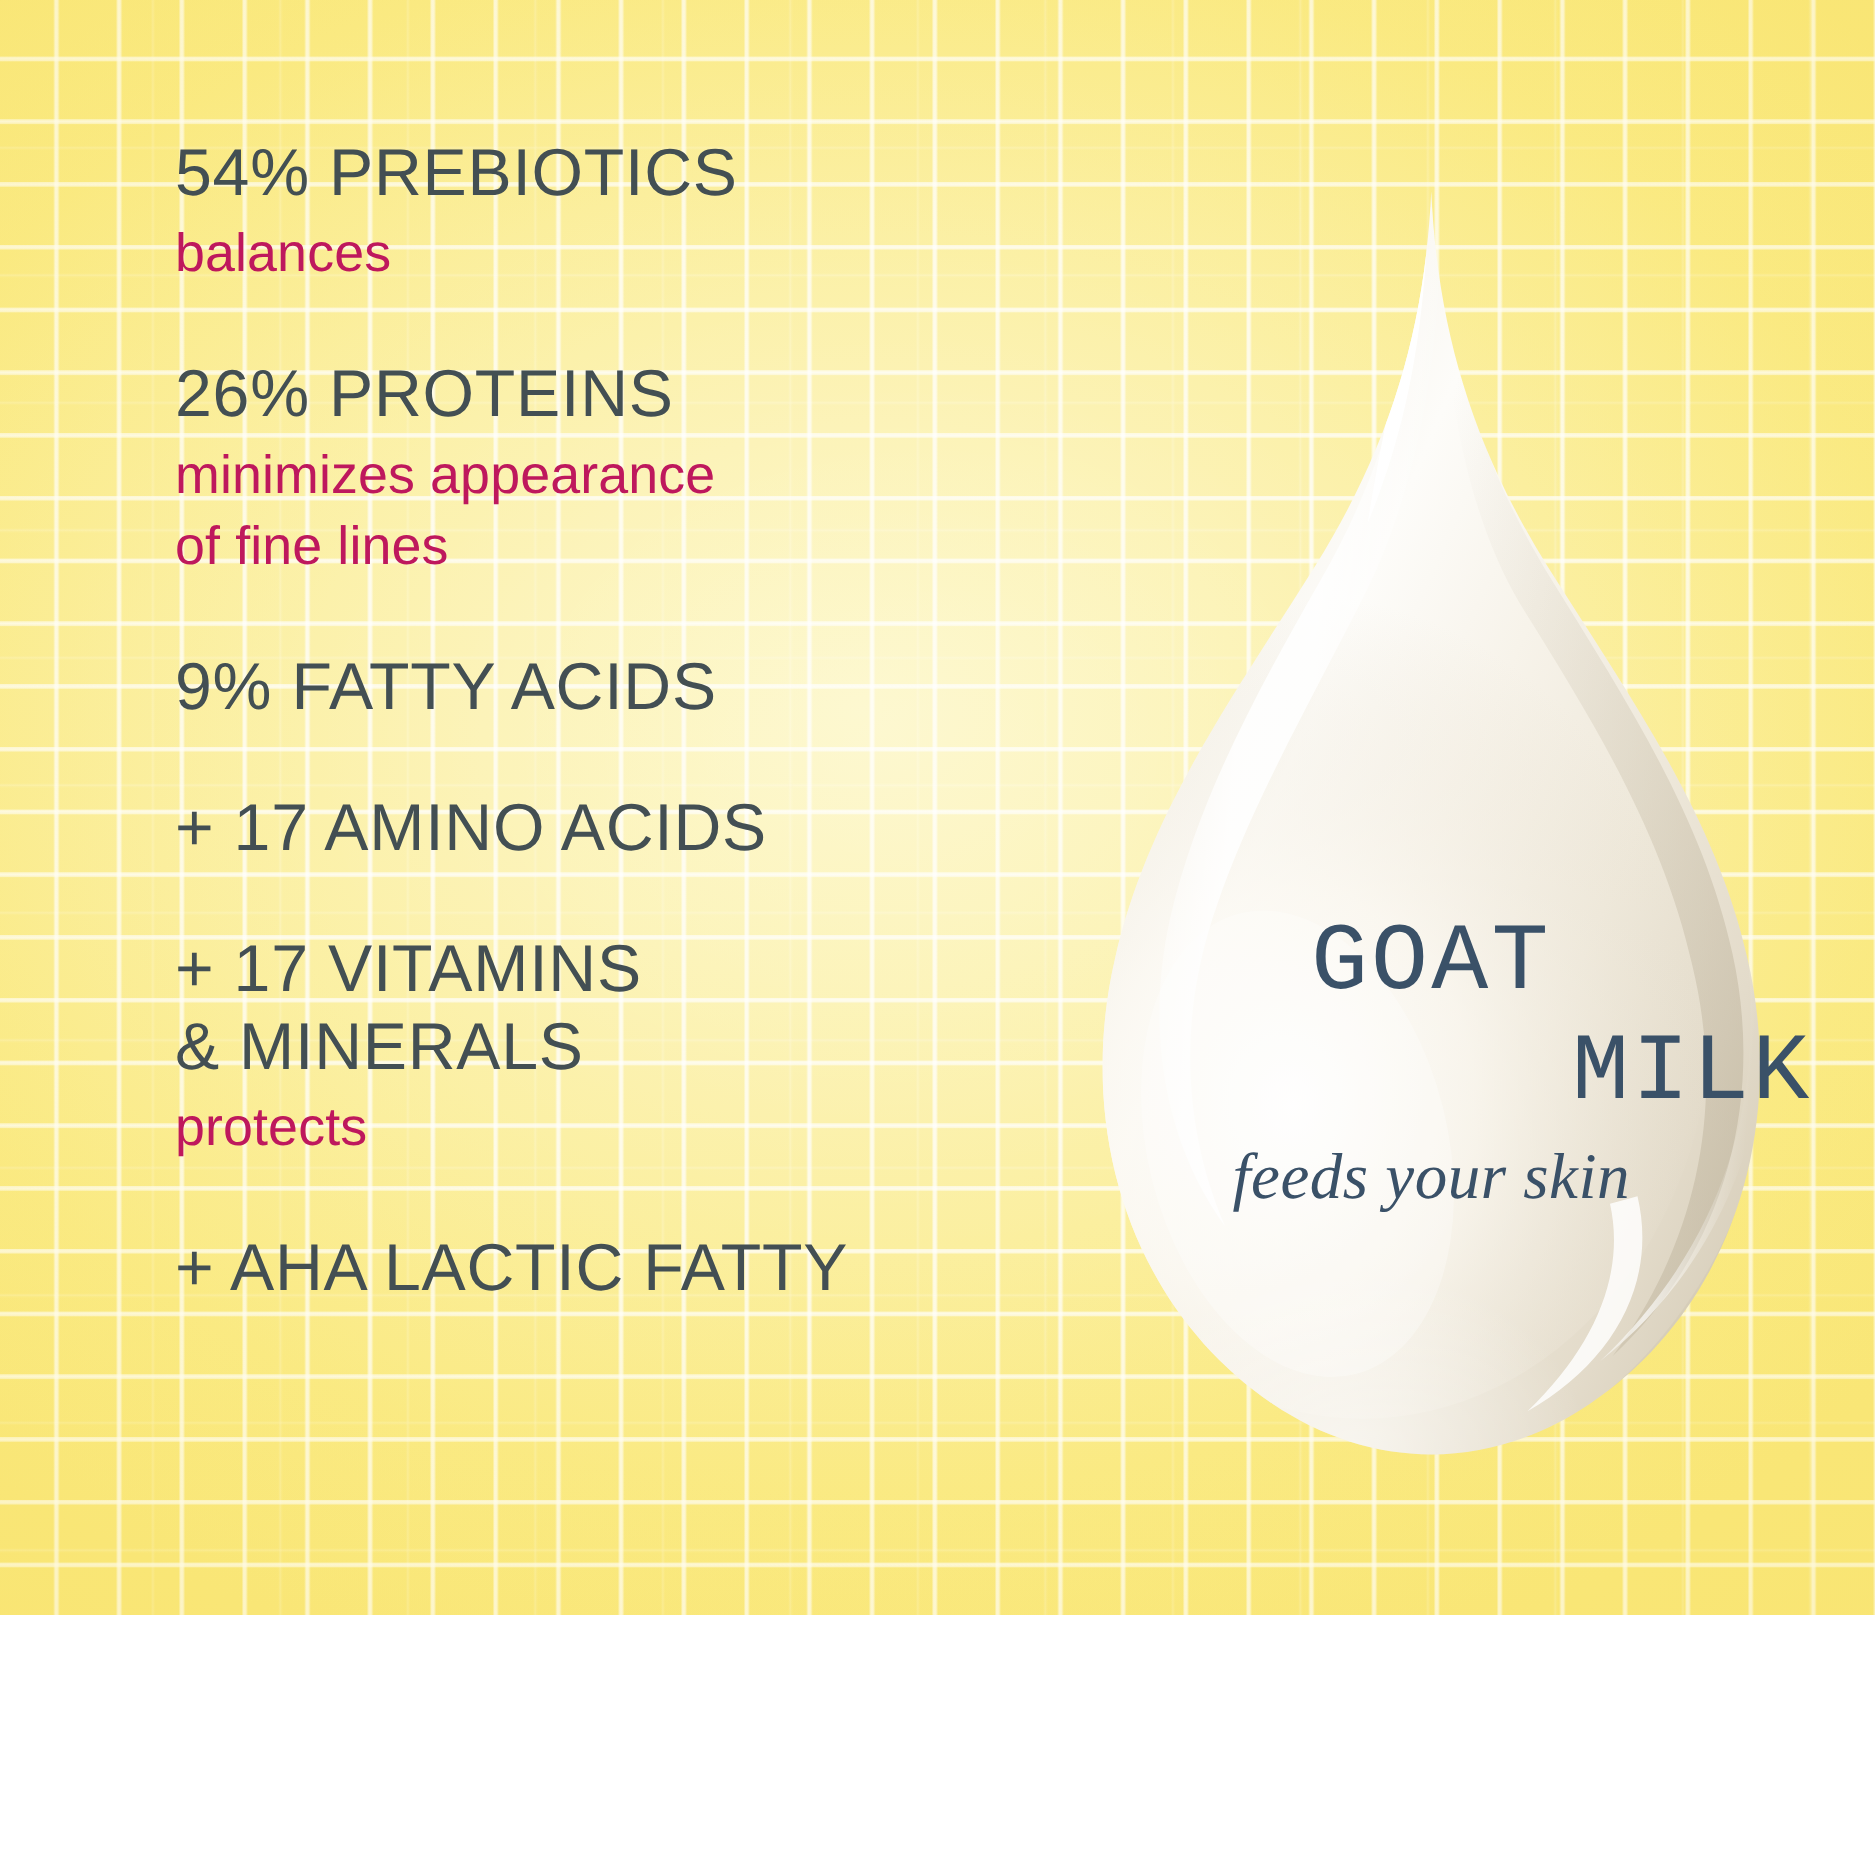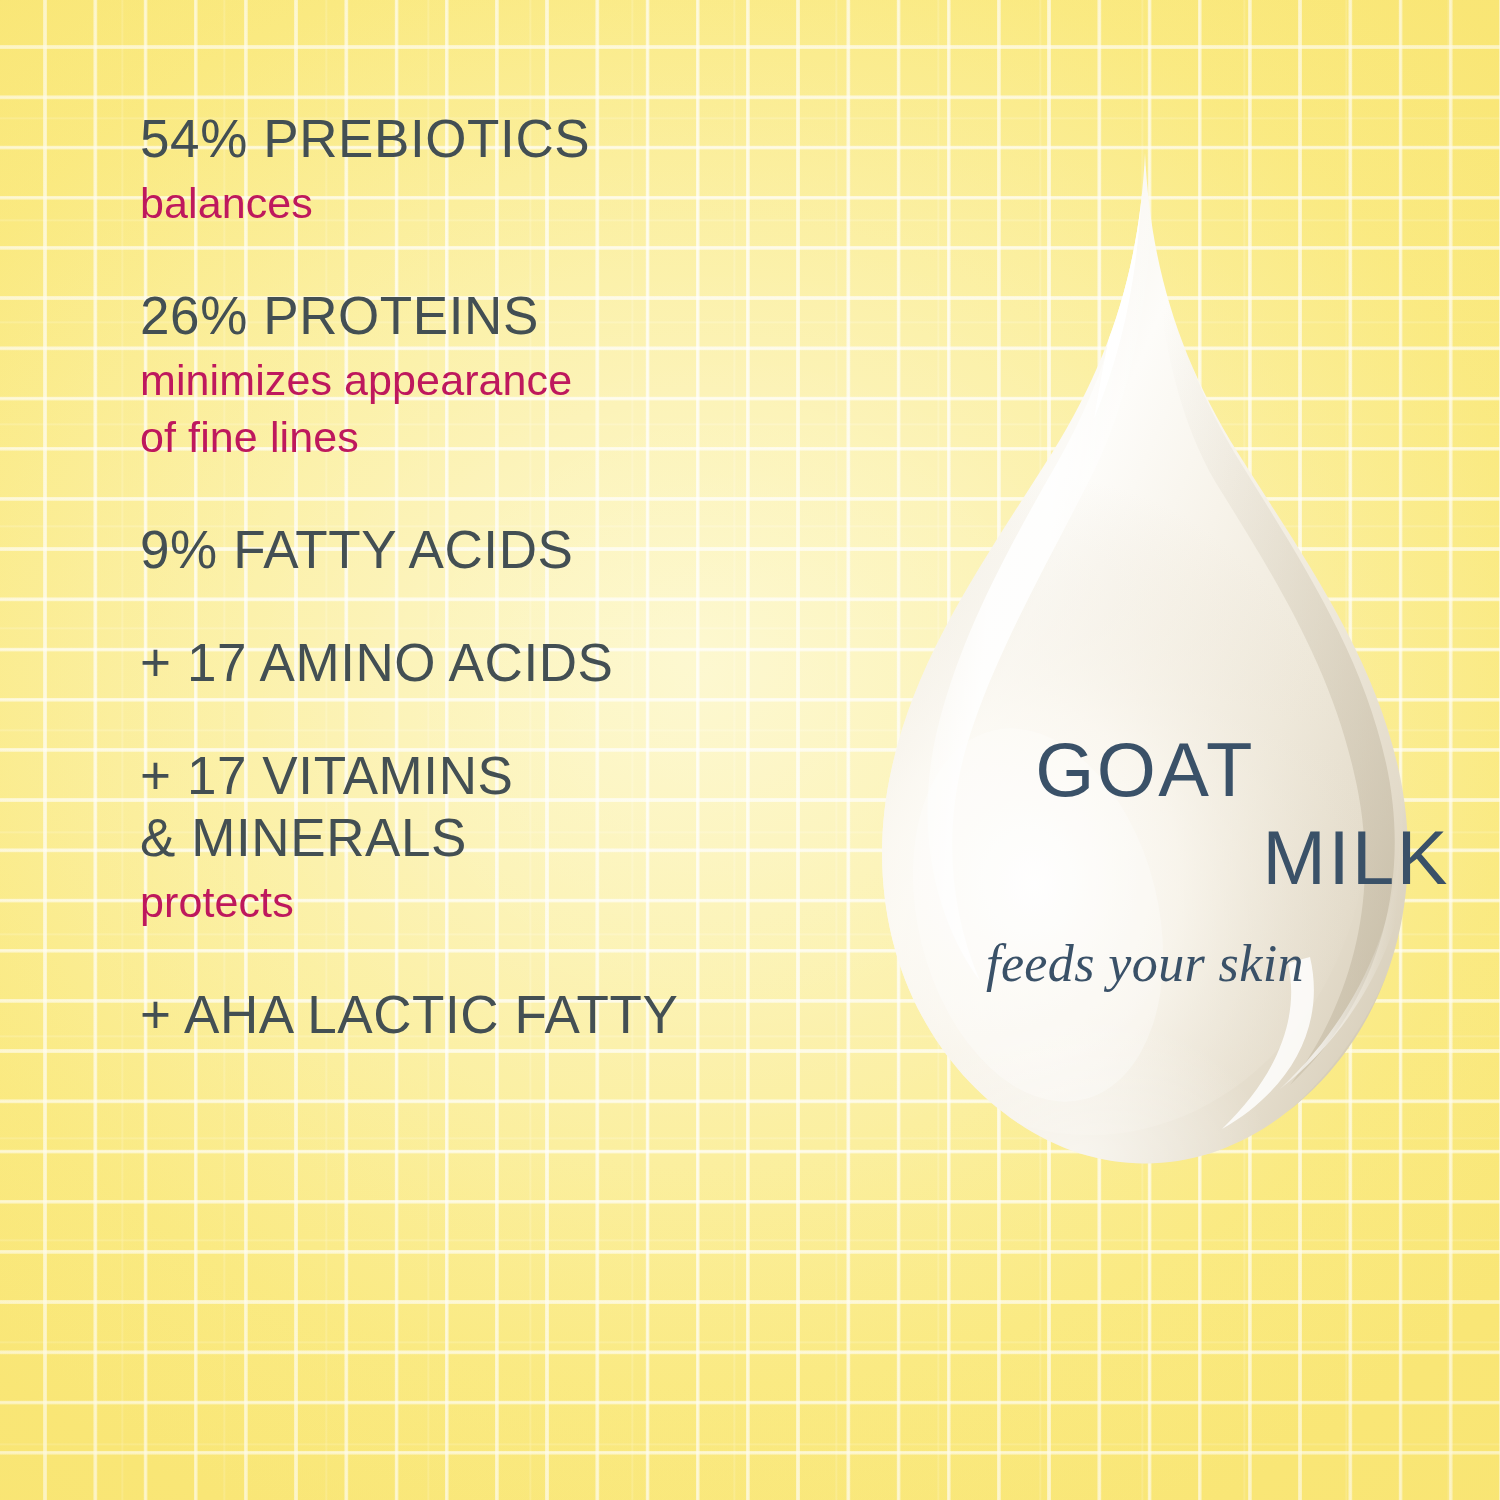--- a/index.html
+++ b/index.html
@@ -4,21 +4,21 @@
 <title>Goat Milk Ingredient Infographic</title>
 <style>
   html, body {
     margin: 0;
     padding: 0;
     background: #ffffff;
   }
   #stage {
     position: relative;
     width: 1500px;
-    height: 1500px;
+    height: 1292px;
     overflow: hidden;
     font-family: "Liberation Sans", "DejaVu Sans", sans-serif;
   }
 
   
   .bg-base {
     position: absolute;
     inset: 0;
     background:
       radial-gradient(ellipse 72% 62% at 46% 44%,
@@ -125,31 +125,31 @@
     width: 610px;
     text-align: center;
     pointer-events: none;
   }
   .brand-line {
     color: #3a5168;
     font-size: 76px;
     font-weight: 300;
     letter-spacing: 2.5px;
     line-height: 0.98;
-    font-family: Liberation Sans, sans-serif;
+    font-family: Liberation Mono, monospace;
   }
   .brand-line.l1 { margin-top: 588px; }
   .brand-line.l2 { margin-top: 14px; text-align: right; }
   .brand-tag {
     color: #3a5168;
     font-family: "Liberation Serif", "DejaVu Serif", serif;
     font-style: italic;
     font-size: 52px;
     letter-spacing: 0.4px;
-    margin-top: 38px;
+    margin-top: 16px;
   }
 </style>
 </head>
 <body>
 
 <div id="stage">
 
   <div class="bg-base"></div>
   <div class="bg-grid"></div>
   <div class="bg-grid-2"></div>

